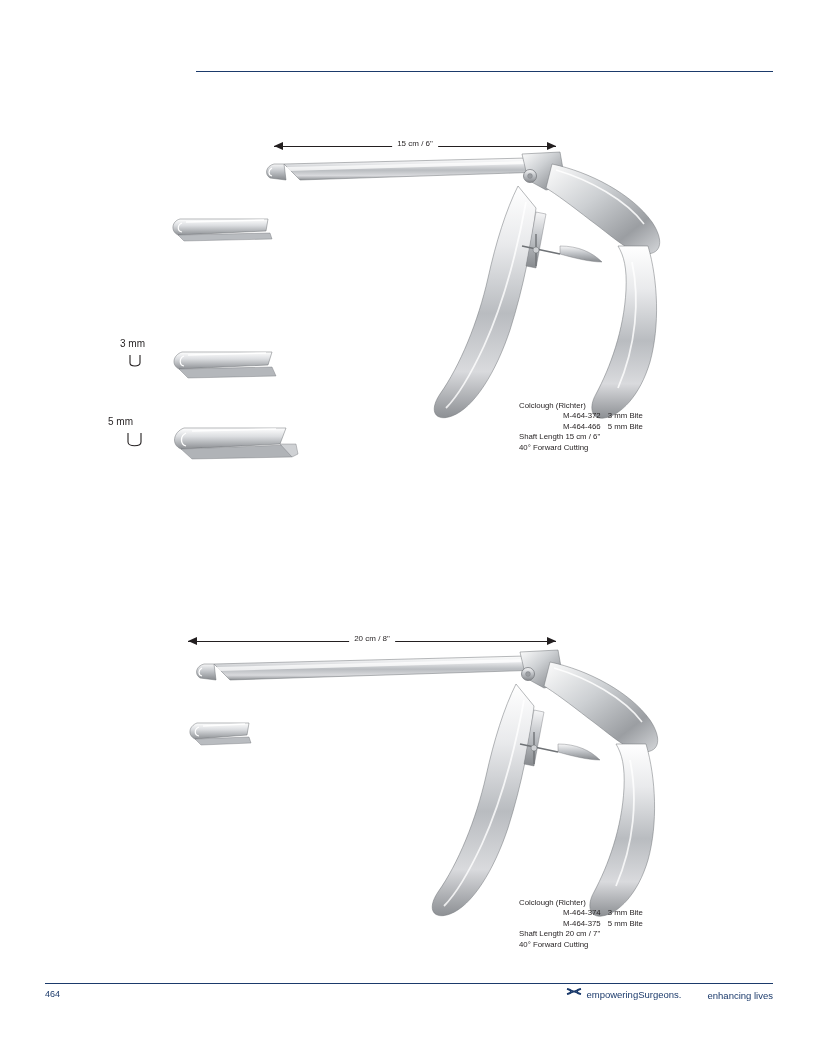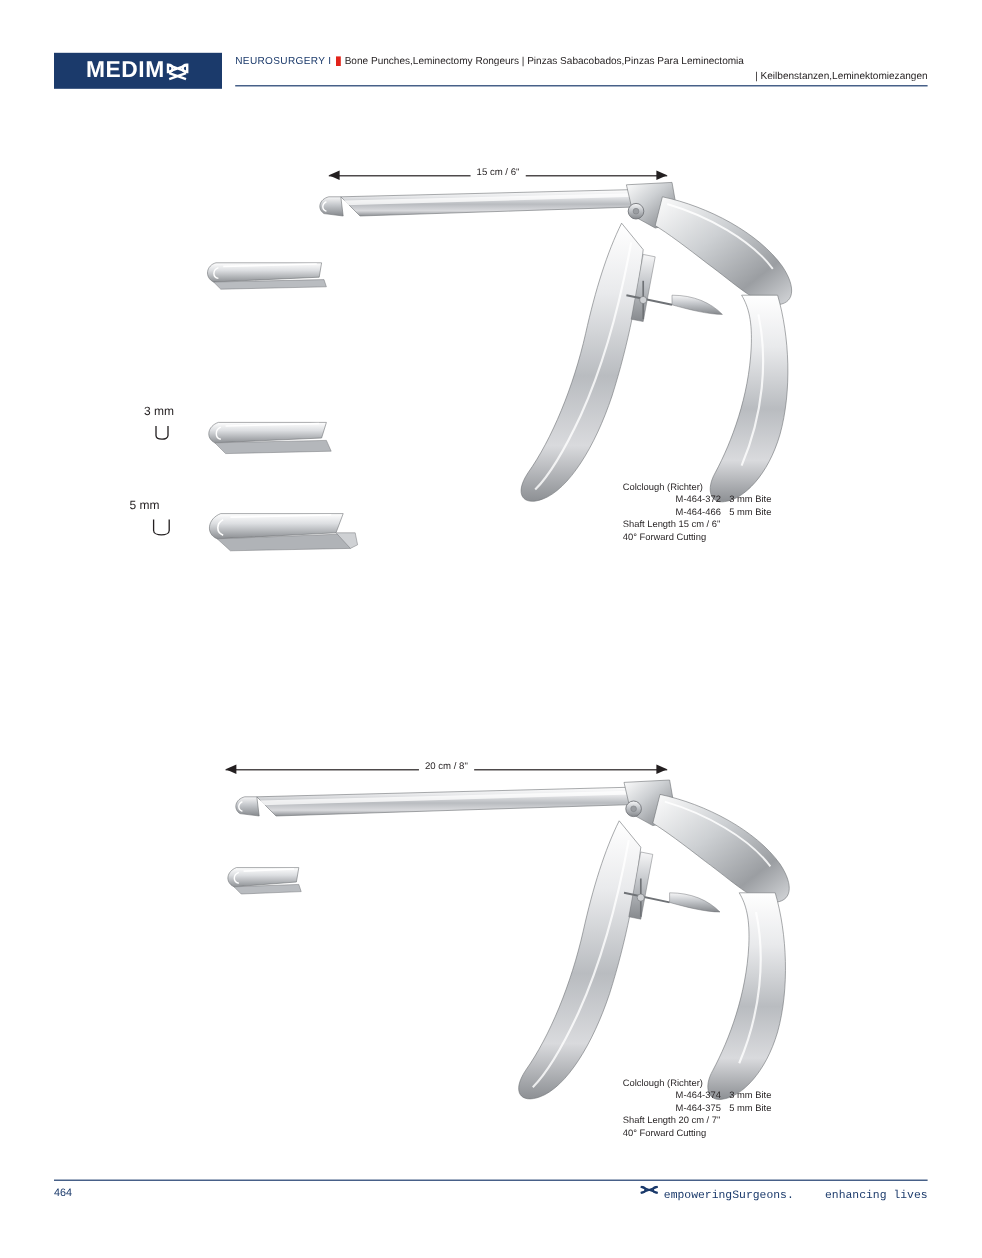--- a/index.html
+++ b/index.html
@@ -55,22 +55,22 @@
 
   
   .footer-line {
     position:absolute; left:45px; top:983px; width:728px; height:1px; background:#1b3a6b;
   }
   .page-num {
     position:absolute; left:45px; top:989px; font-size:9px; color:#1b3a6b;
   }
   .footer-right {
     position:absolute; right:45px; top:988px;
-    display:flex; align-items:center; gap:26px;
-    font-size:9.5px; color:#1b3a6b;font-family:Liberation Mono, monospace;
+    display:flex; align-items:flex-end; gap:26px;
+    font-size:9.5px; color:#1b3a6b;
   }
   .foot-brand { display:flex; align-items:center; gap:3px; color:#1b3a6b; }
   .foot-tag { color:#1b3a6b; }
 
   
   .fig { position:absolute; }
 
   
   .dim { position:absolute; height:12px; }
   .dim .line { position:absolute; left:0; top:6px; height:1px; width:100%; background:#231f20; }
@@ -92,41 +92,21 @@
   .bite-u { position:absolute; }
 
   
   .instr { position:absolute; }
 </style>
 </head>
 <body>
 
 <div class="header">
 
-  <div class="logo">
-    <span class="logo-text">
-      <span>MEDIM</span>
-      <span class="logo-x">
-        <svg width="20" height="16" viewBox="0 0 20 16">
-          <path d="M2,2 C7,2 7,8 2,8 L2,2 Z M18,2 C13,2 13,8 18,8 L18,2 Z" fill="none" stroke="#ffffff" stroke-width="2"></path>
-          <path d="M2,2 L18,8 M18,2 L2,8" stroke="#ffffff" stroke-width="2" fill="none"></path>
-          <path d="M3,9 L17,14 M17,9 L3,14" stroke="#ffffff" stroke-width="2" fill="none"></path>
-        </svg>
-      </span>
-    </span>
-  </div>
-
-  <div class="head-text-wrap">
-    <div class="head-row1">
-      <span class="head-cat">NEUROSURGERY I</span>
-      <span class="red-sq"></span>
-      <span class="head-desc">Bone Punches,Leminectomy Rongeurs | Pinzas Sabacobados,Pinzas Para Leminectomia</span>
-    </div>
-    <div class="head-row2">| Keilbenstanzen,Leminektomiezangen</div>
-  </div>
+
 
   <div class="head-line"></div>
 </div>
 
 <div class="fig" style="left:0; top:0; width:818px; height:520px;">
 
   <div class="dim" style="left:274px; top:140px; width:282px;">
     <div class="line"></div>
     <div class="ah l"></div>
     <div class="ah r"></div>

